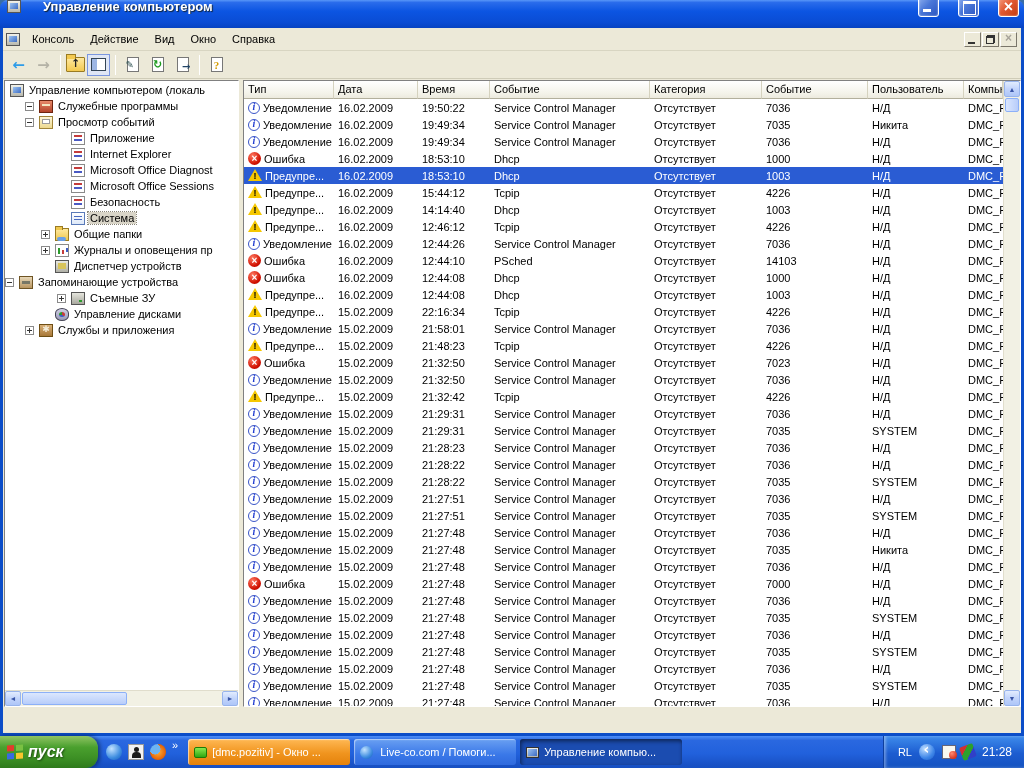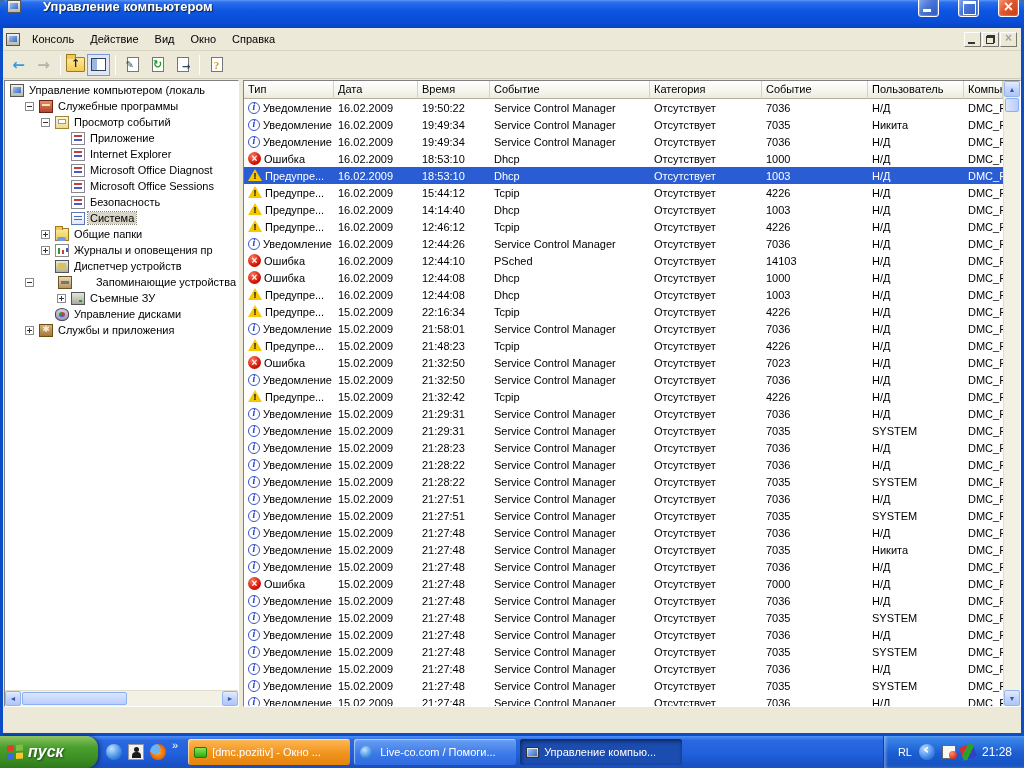--- a/index.html
+++ b/index.html
@@ -227,21 +227,21 @@
               <span class="ti ti-computer"></span>
               <span class="tree-label">Управление компьютером (локаль</span>
             </div>
             <div class="tree-row" style="padding-left: 20px;">
               <span class="expand-slot">
                 <span class="expand-box"></span>
               </span>
               <span class="ti ti-tools"></span>
               <span class="tree-label">Служебные программы</span>
             </div>
-            <div class="tree-row" style="padding-left: 36px;">
+            <div class="tree-row" style="padding-left: 20px;">
               <span class="expand-slot">
                 <span class="expand-box"></span>
               </span>
               <span class="ti ti-eventvwr"></span>
               <span class="tree-label">Просмотр событий</span>
             </div>
             <div class="tree-row" style="padding-left: 52px;">
               <span class="expand-slot"></span>
               <span class="ti ti-log"></span>
               <span class="tree-label">Приложение</span>
@@ -283,21 +283,21 @@
                 <span class="expand-box plus"></span>
               </span>
               <span class="ti ti-perflog"></span>
               <span class="tree-label">Журналы и оповещения пр</span>
             </div>
             <div class="tree-row" style="padding-left: 36px;">
               <span class="expand-slot"></span>
               <span class="ti ti-devmgr"></span>
               <span class="tree-label">Диспетчер устройств</span>
             </div>
-            <div class="tree-row" style="padding-left: 20px; justify-content: space-between;">
+            <div class="tree-row" style="">
               <span class="expand-slot">
                 <span class="expand-box"></span>
               </span>
               <span class="ti ti-storage"></span>
               <span class="tree-label">Запоминающие устройства</span>
             </div>
             <div class="tree-row" style="padding-left: 52px;">
               <span class="expand-slot">
                 <span class="expand-box plus"></span>
               </span>

